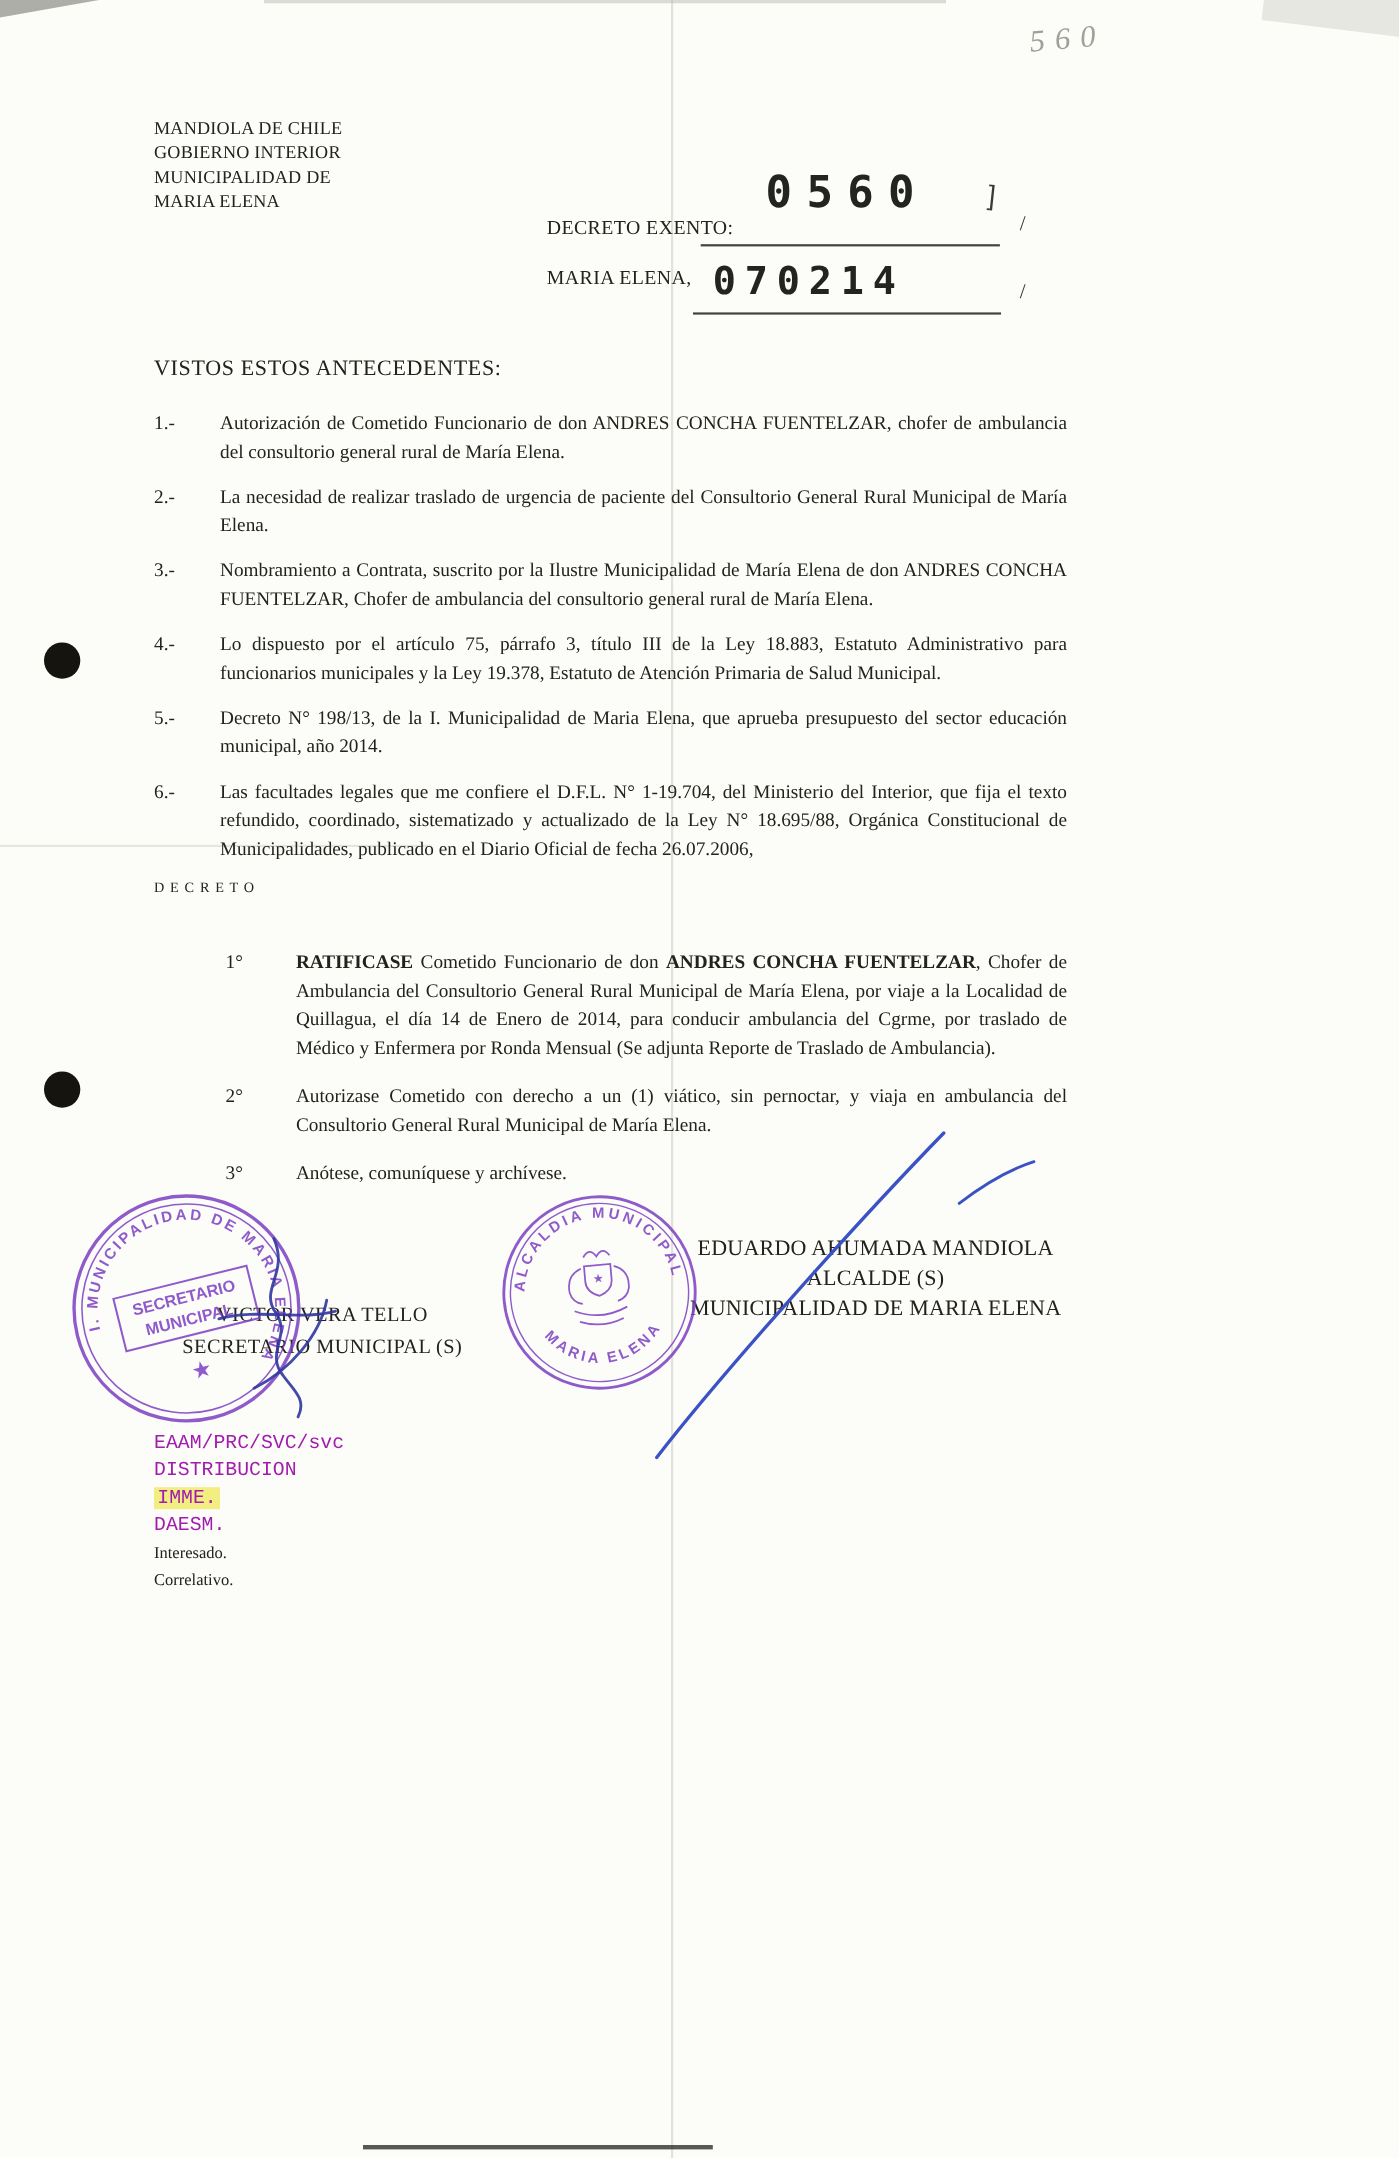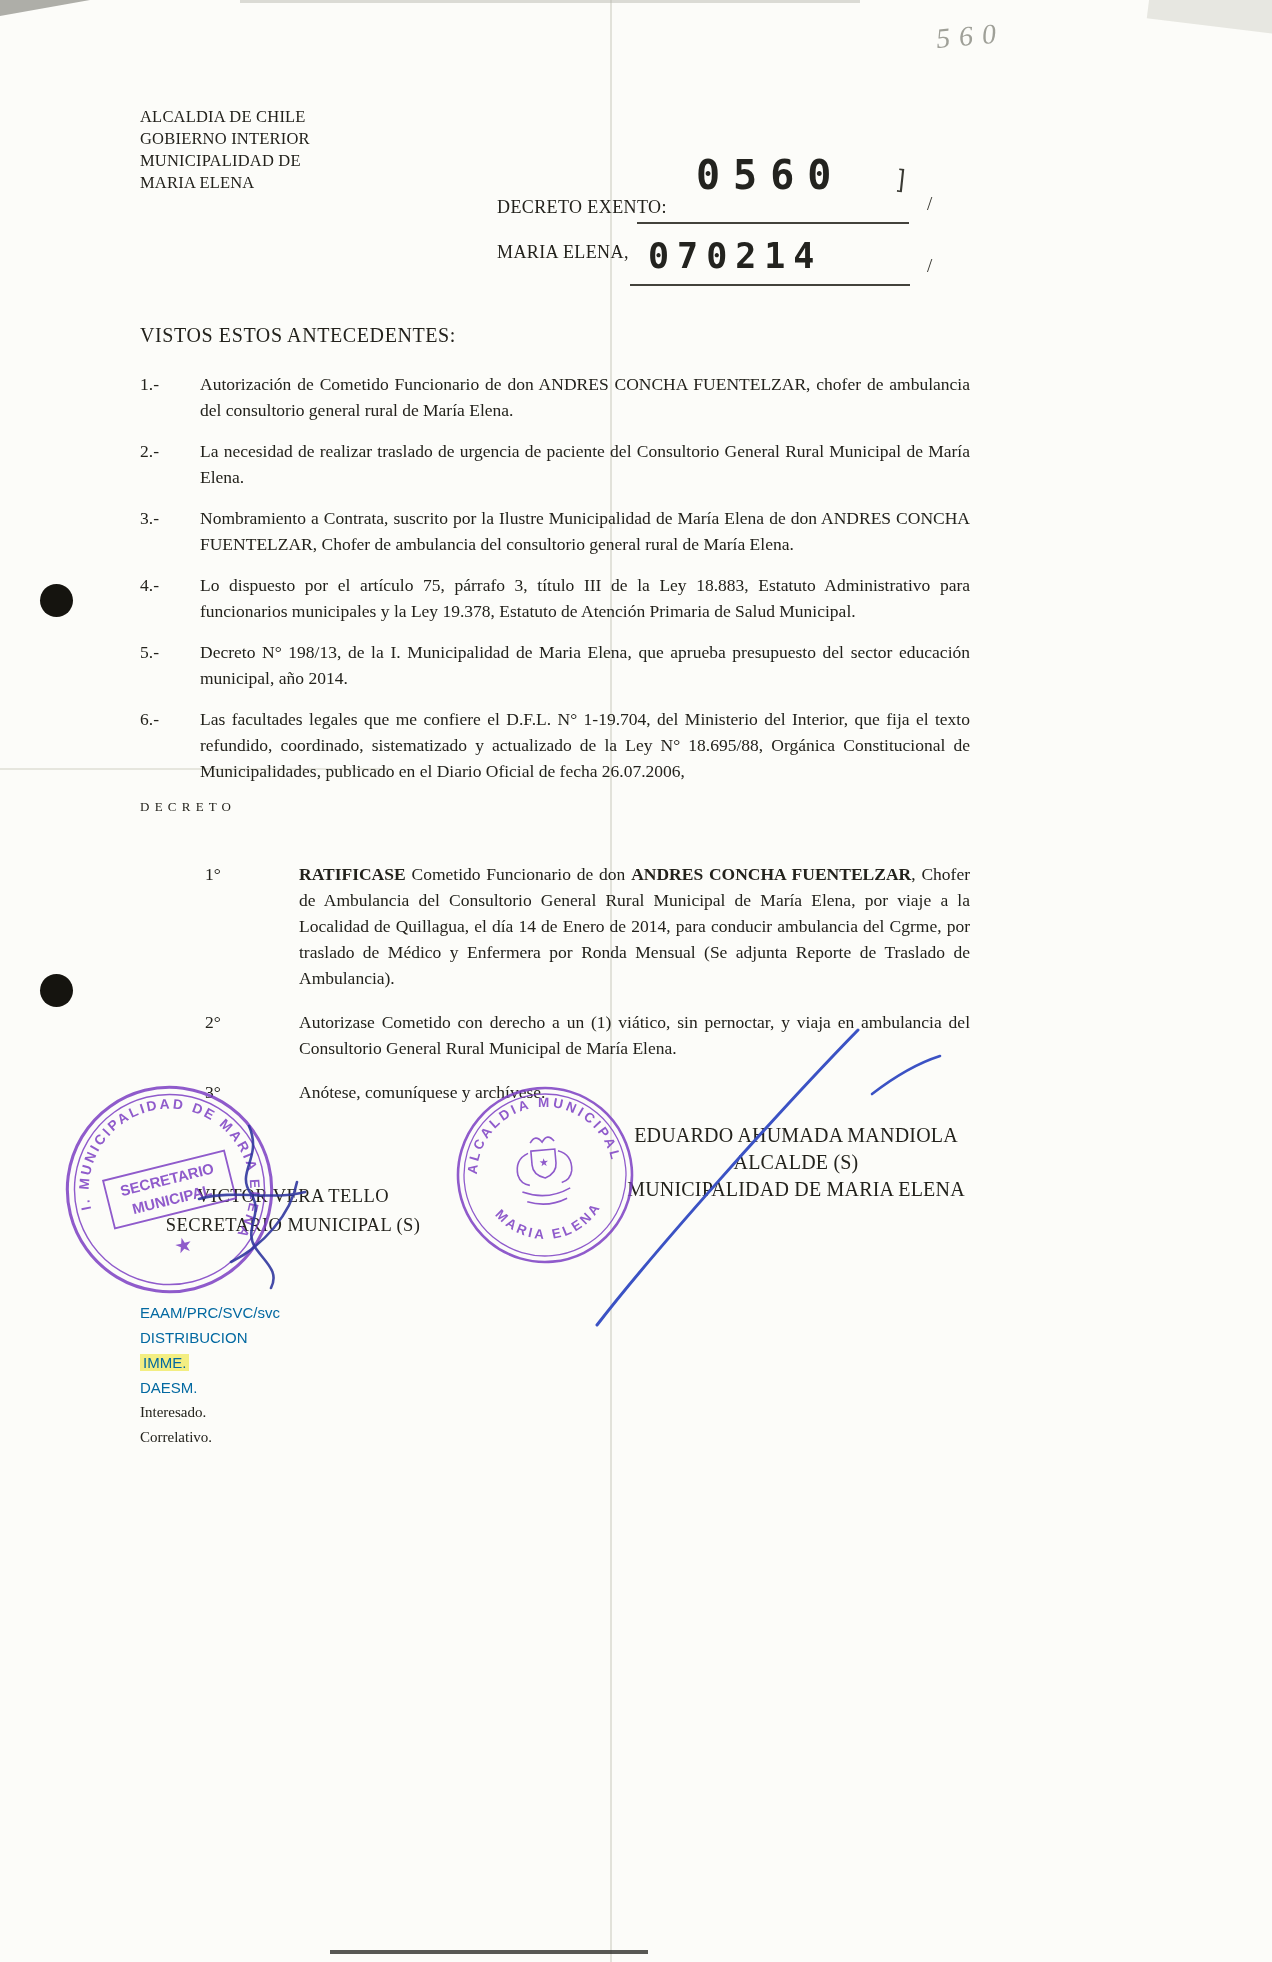--- a/index.html
+++ b/index.html
@@ -50,35 +50,35 @@
   .list{left:140px; top:371px; width:830px; font-size:17.5px; line-height:26px;}
   .item{display:flex; margin-bottom:15px;}
   .item .num{width:60px; flex:none;}
   .item .txt{flex:1; text-align:justify;}
 
   .decreto-heading{left:140px; top:799px; font-size:13px; letter-spacing:1px;}
 
   .res-list{left:205px; top:861px; width:765px; font-size:17.5px; line-height:26px;}
   .res{display:flex; margin-bottom:18px;}
   .res .num{width:64px; flex:none;}
-  .res .txt{flex:1; text-align:justify;margin-left:30px;}
+  .res .txt{flex:1; text-align:justify;}
   .b{font-weight:bold;}
 
   .sec-block{left:128px; top:1182px; width:330px; text-align:center; font-size:18.5px; line-height:29px; letter-spacing:.4px; z-index:2;}
   .mayor-block{left:626px; top:1122px; width:340px; text-align:center; font-size:20px; line-height:27px; letter-spacing:.2px; z-index:2;}
 
   .stamp{z-index:3; opacity:.85;}
   .stamp text, .stamp textPath{font-family:"Liberation Sans", sans-serif; fill:#7d3fc4;}
   .stamp-l{left:52px; top:1072px; transform:rotate(-14deg);}
   .stamp-r{left:450px; top:1080px; transform:rotate(-5deg);}
 
   .pen{left:0; top:0; z-index:4; pointer-events:none;}
 
   .footer{left:140px; top:1300px; line-height:25px;}
-  .f-sans{font-family:Liberation Sans, sans-serif; font-size:15px; color:#0369a1;}
+  .f-sans{font-family:Liberation Mono, monospace; font-size:18px; color:#a21caf;}
   .f-serif{font-size:15px;}
   .hl{background:#f3ee82; padding:0 3px;}
 </style>
 </head>
 <body>
 
 <div class="page">
 
   <div class="abs fold-v"></div>
   <div class="abs fold-h"></div>
@@ -86,21 +86,21 @@
   <div class="abs corner-tr"></div>
   <div class="abs edge-top"></div>
   <div class="abs bottom-mark"></div>
 
   <div class="abs hole hole1"></div>
   <div class="abs hole hole2"></div>
 
   <div class="abs pencil">560</div>
 
   <div class="abs header">
-    <div>ALCALDIA DE CHILE</div>
+    <div>MANDIOLA DE CHILE</div>
     <div>GOBIERNO INTERIOR</div>
     <div>MUNICIPALIDAD DE</div>
     <div>MARIA ELENA</div>
   </div>
 
   <div class="abs field-label decree-label">DECRETO EXENTO:</div>
   <div class="abs stamp-digits decree-value">0560</div>
   <div class="abs decree-mark">]</div>
   <div class="abs underline u1"></div>
   <div class="abs slash s1">/</div>

